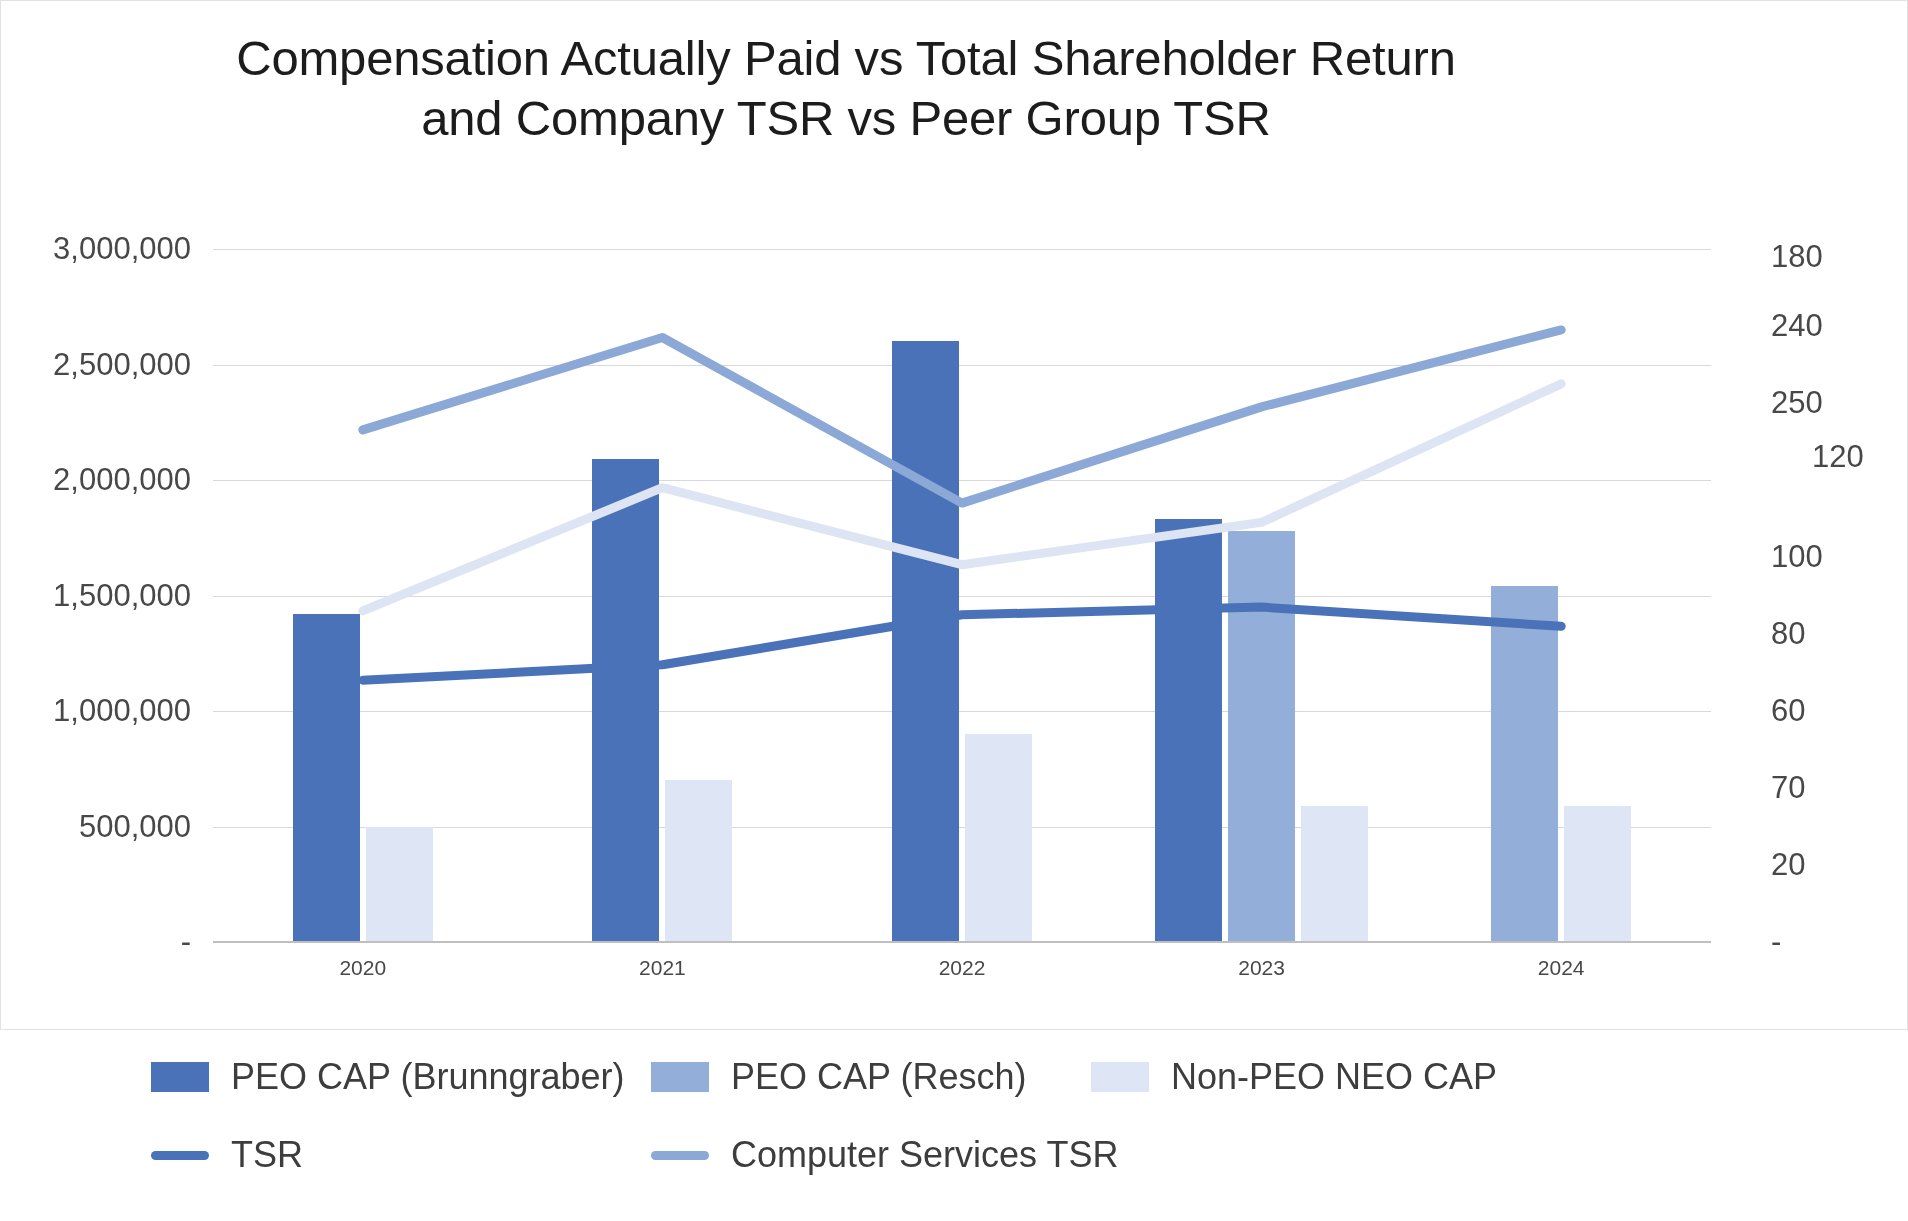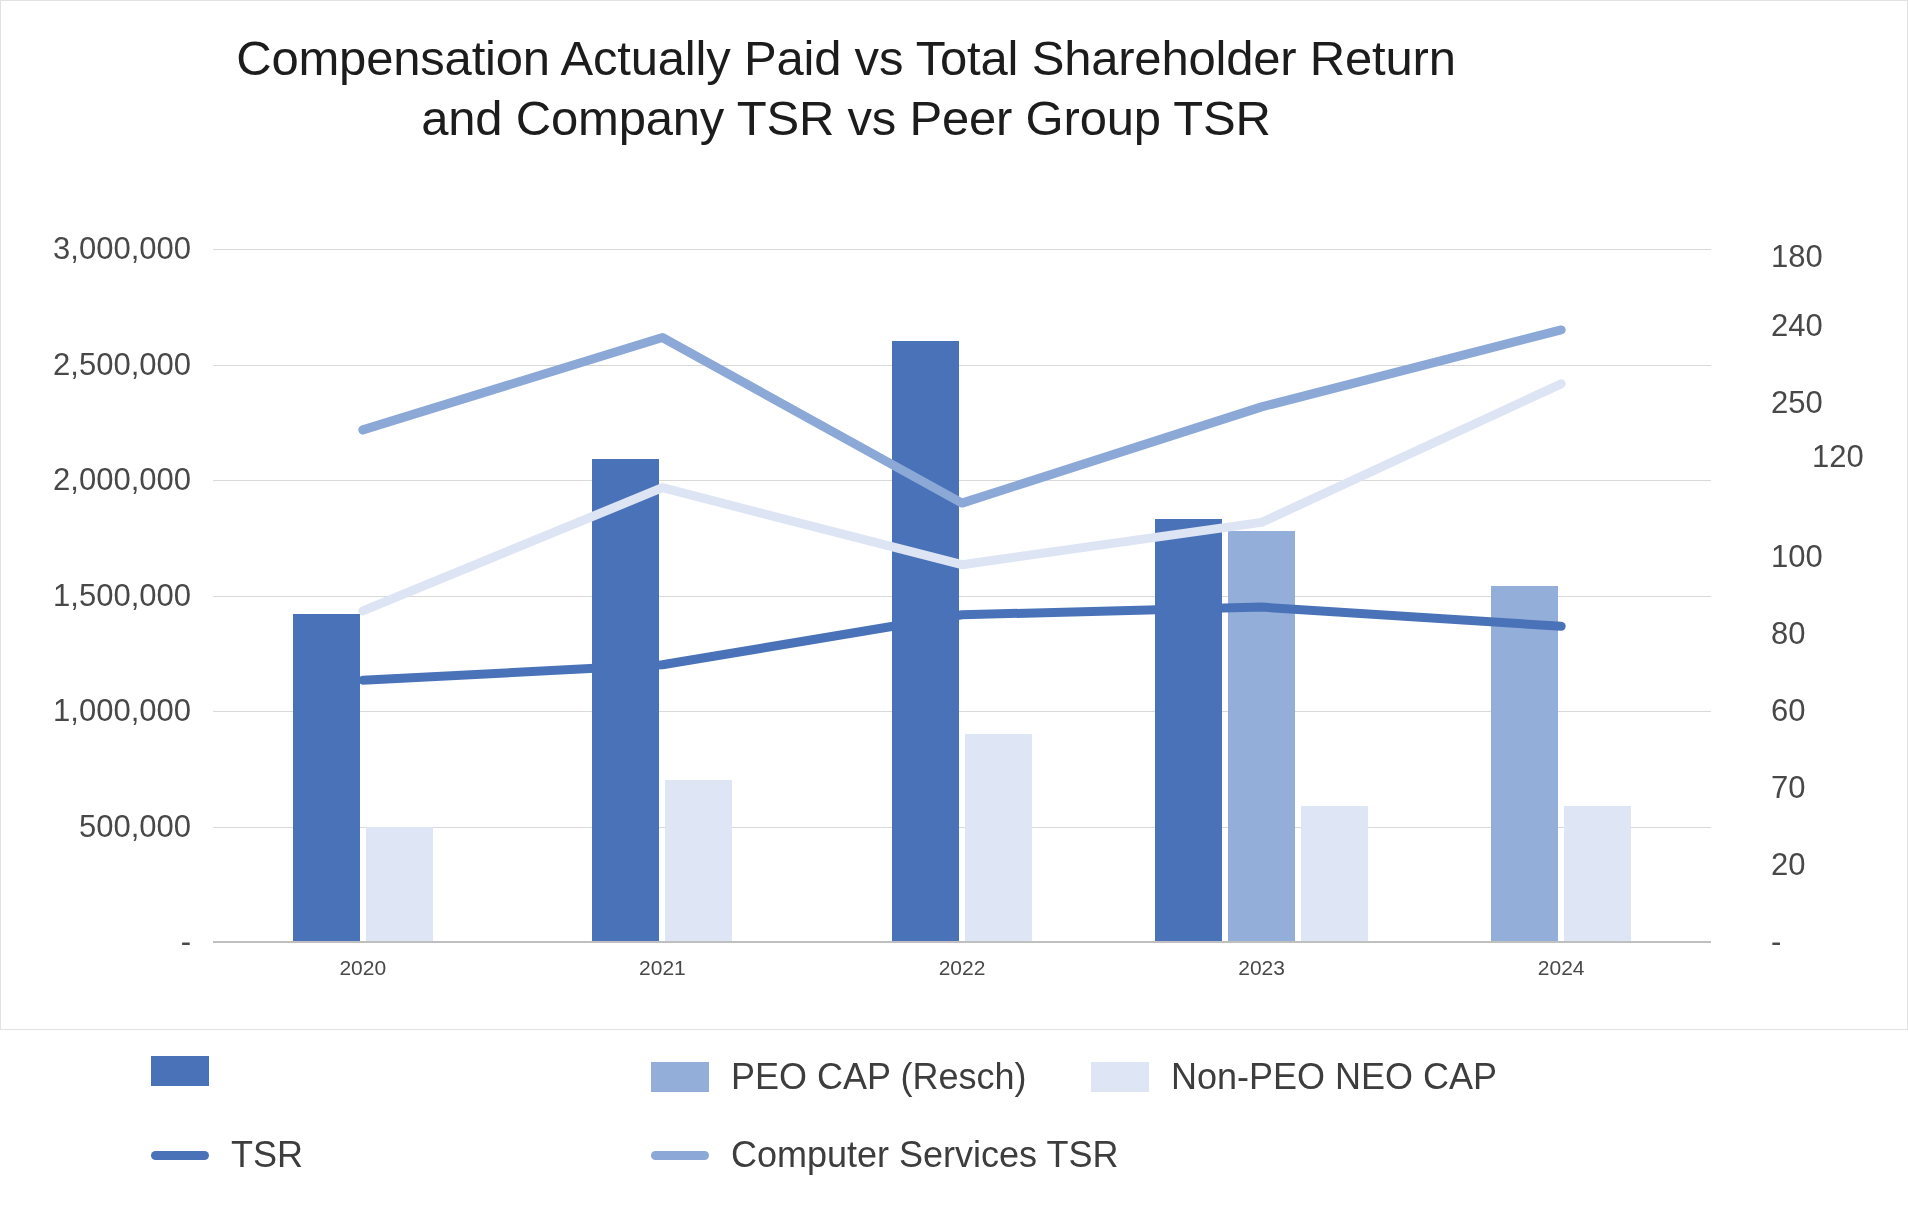--- a/index.html
+++ b/index.html
@@ -211,20 +211,21 @@
         <polyline points="149.8,431.2 449.4,415.8 749.0,365.8 1048.6,358.1 1348.2,377.3" fill="none" stroke="#4a72b8" stroke-width="9" stroke-linecap="round" stroke-linejoin="round"></polyline>
         <polyline points="149.8,180.9 449.4,88.5 749.0,254.1 1048.6,157.9 1348.2,80.9" fill="none" stroke="#8ba8d6" stroke-width="9" stroke-linecap="round" stroke-linejoin="round"></polyline>
         <polyline points="149.8,361.9 449.4,238.7 749.0,315.7 1048.6,273.4 1348.2,134.8" fill="none" stroke="#dde4f3" stroke-width="9" stroke-linecap="round" stroke-linejoin="round"></polyline>
       </svg>
     <div class="axis-baseline"></div>
   </div>
 
   <div id="legend">
       <div class="legend-item" style="left: 0px; top: 0px;">
         <span class="legend-swatch-box" style="background: rgb(74, 114, 184);"></span>
+        <span class="legend-label">PEO CAP (Brunngraber)</span>
       </div>
       <div class="legend-item" style="left: 940px; top: 0px;">
         <span class="legend-swatch-box" style="background: rgb(222, 229, 244);"></span>
         <span class="legend-label">Non-PEO NEO CAP</span>
       </div>
       <div class="legend-item" style="left: 500px; top: 0px;">
         <span class="legend-swatch-box" style="background: rgb(147, 174, 217);"></span>
         <span class="legend-label">PEO CAP (Resch)</span>
       </div>
       <div class="legend-item" style="left: 0px; top: 78px;">

